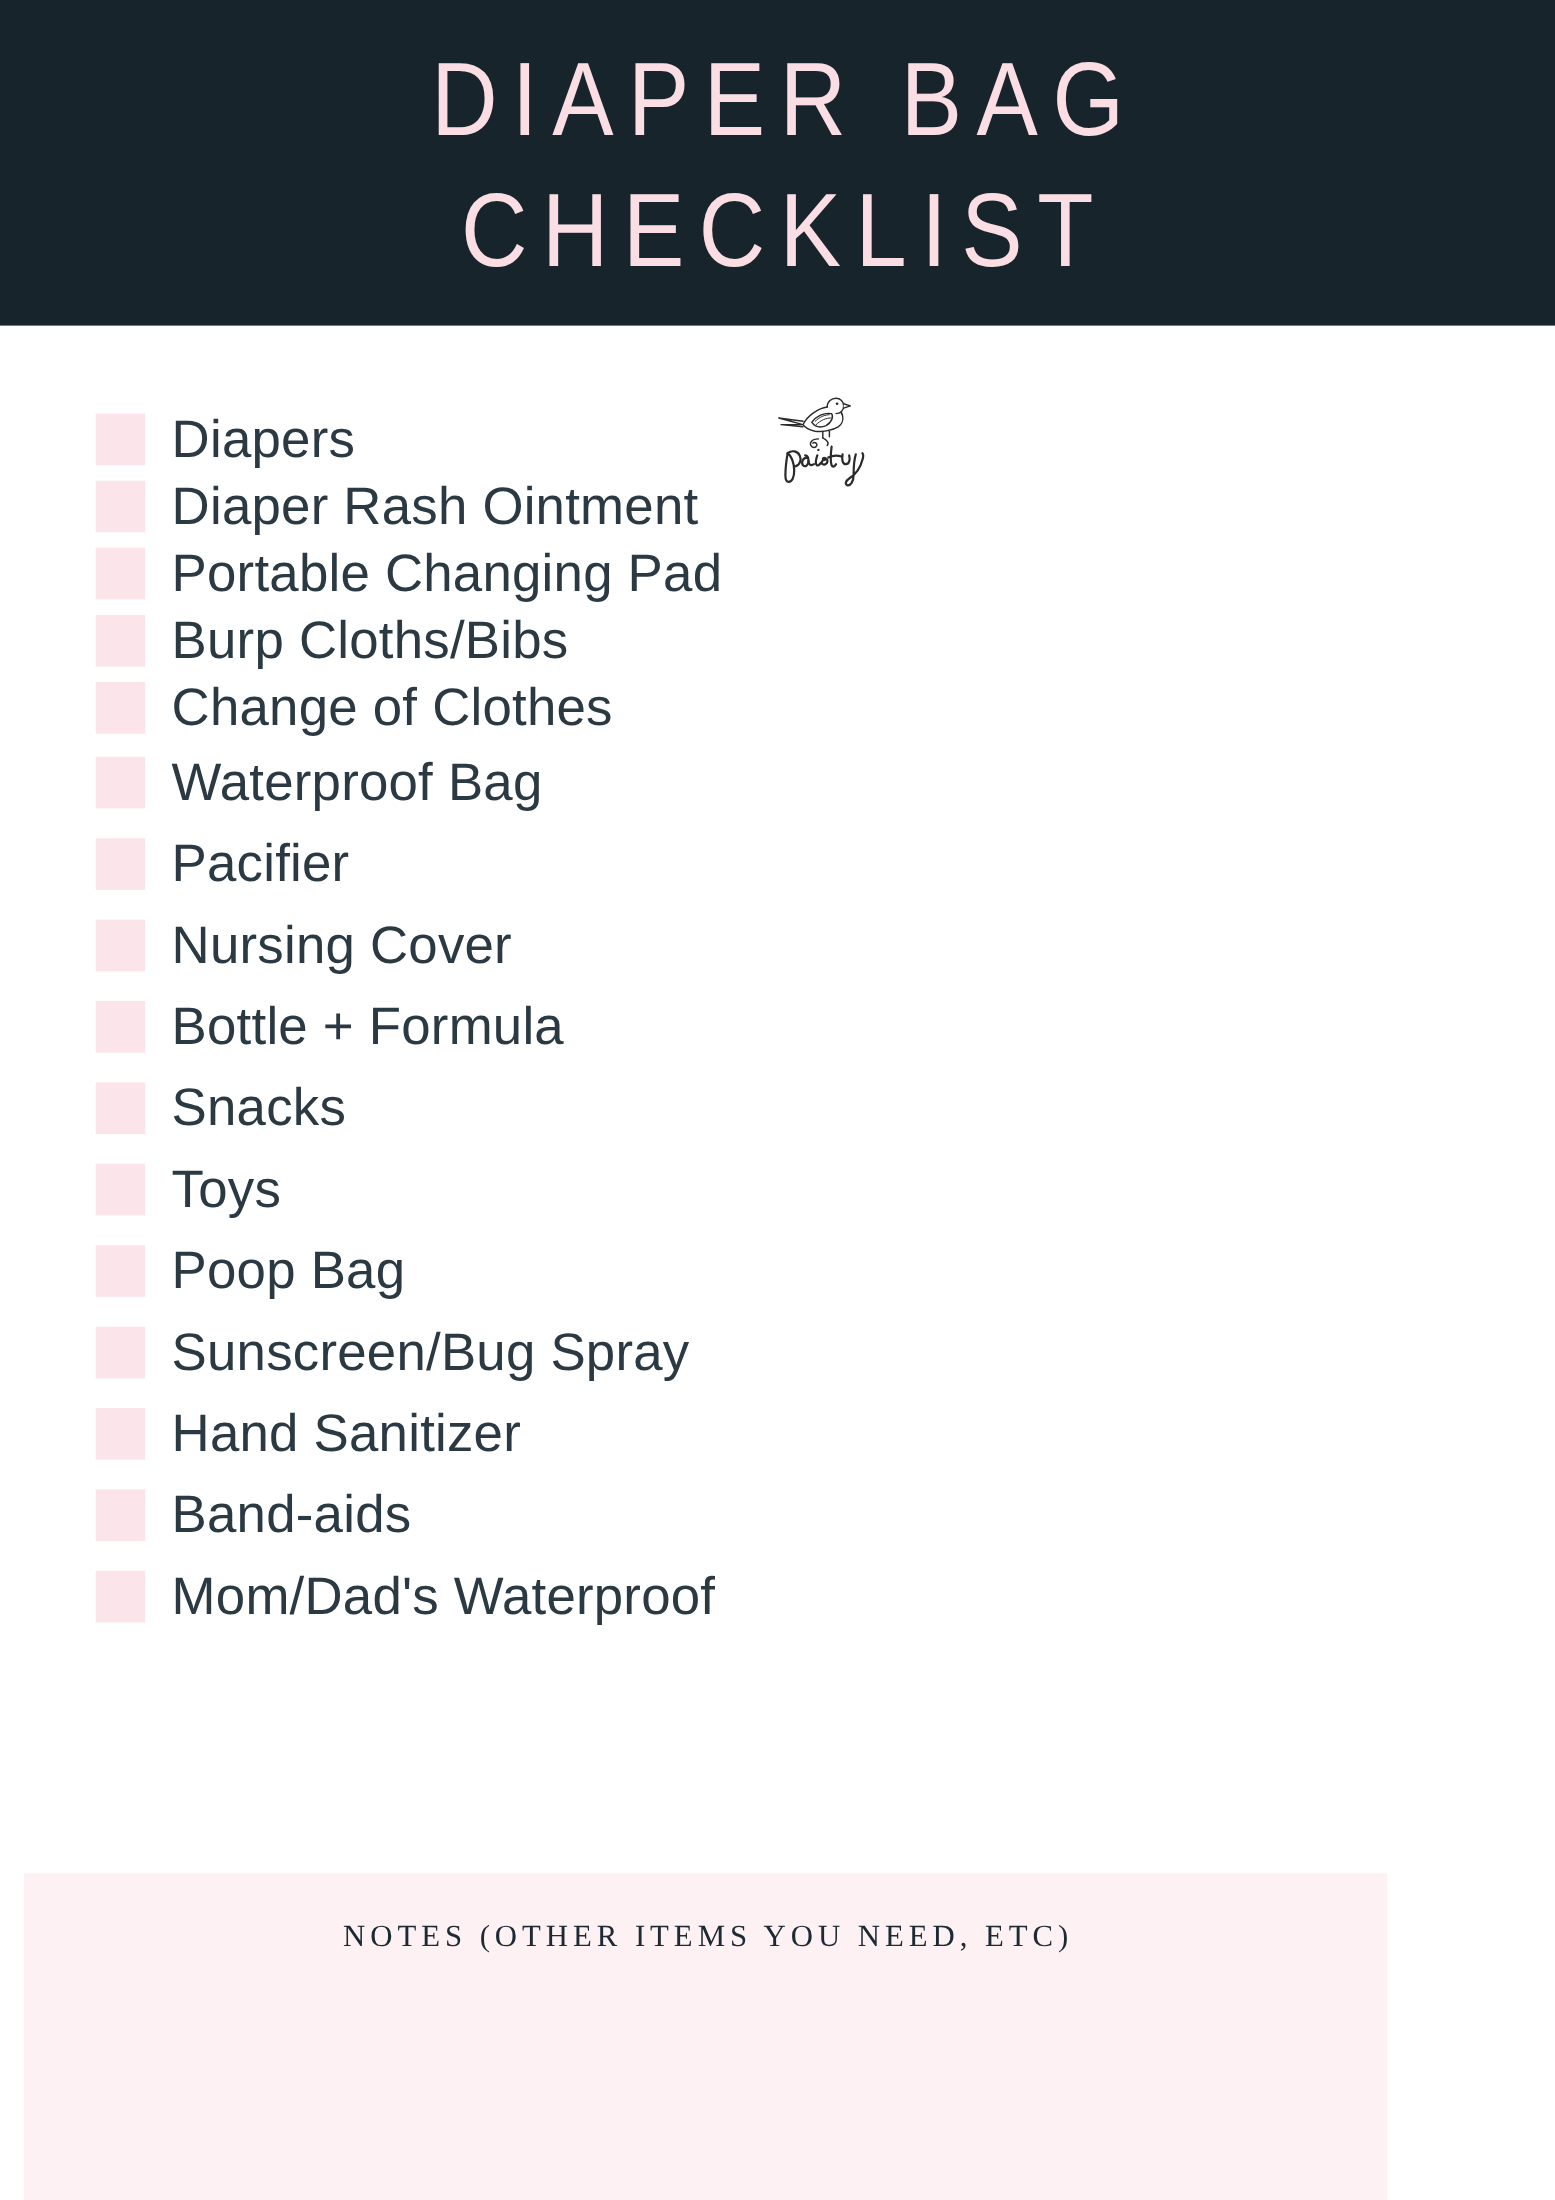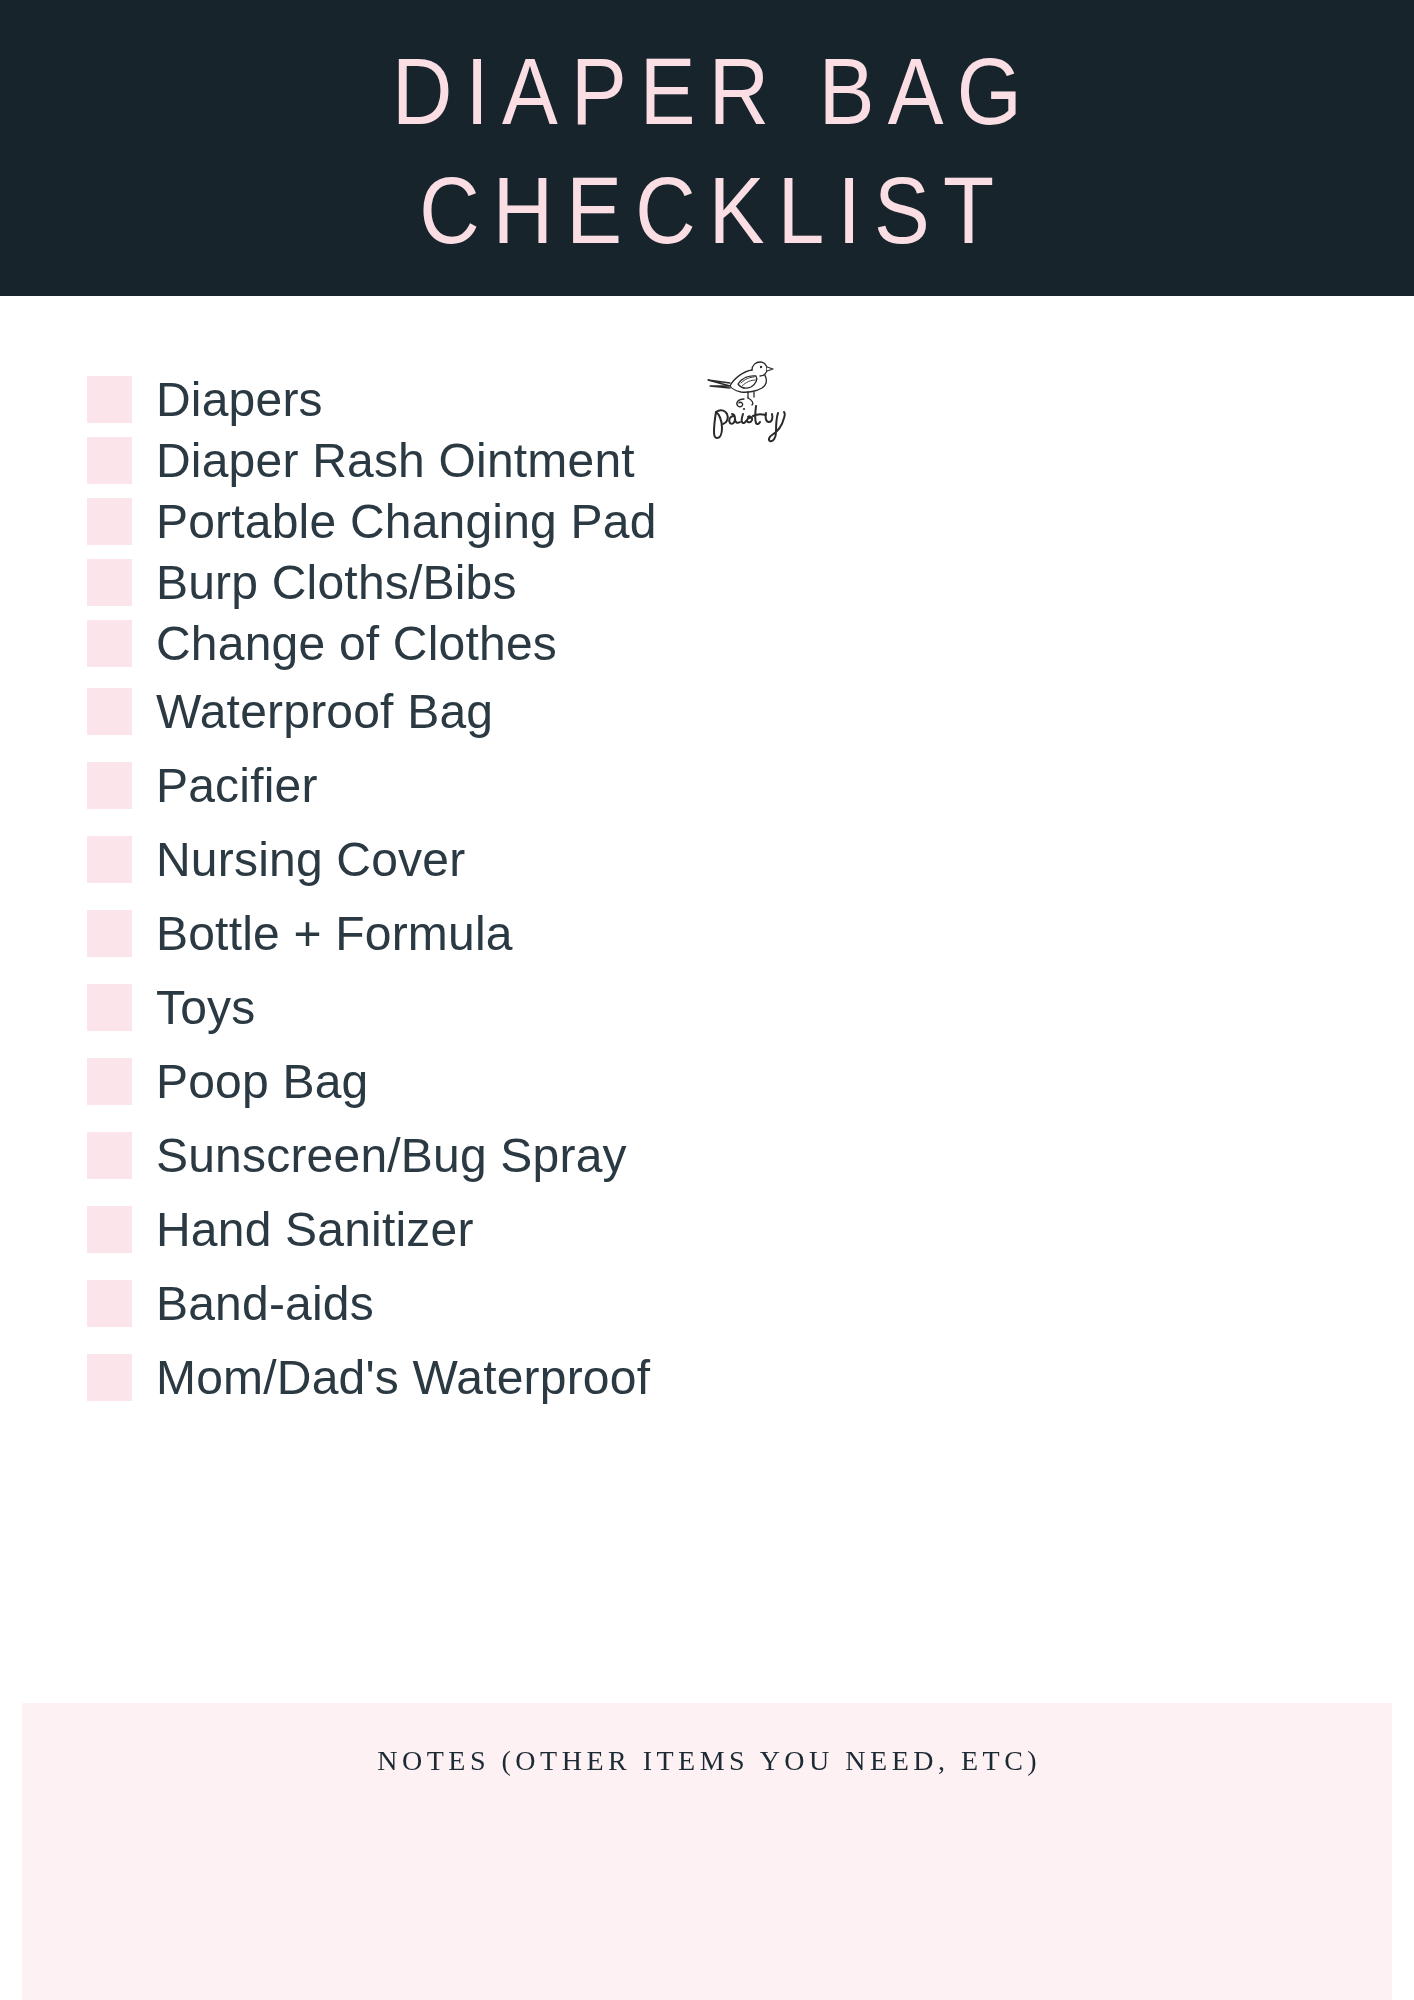--- a/index.html
+++ b/index.html
@@ -105,21 +105,21 @@
     color: #2b3943;
     white-space: nowrap;
     letter-spacing: 0.2px;
   }
 
   
   .notes-panel {
     position: absolute;
     left: 22px;
     top: 1703px;
-    width: 1370px;
+    width: 1239px;
     height: 297px;
     background: #fdf1f4;
     box-sizing: border-box;
   }
   .notes-heading {
     position: absolute;
     left: 0;
     top: 42px;
     width: 100%;
     text-align: center;
@@ -235,20 +235,24 @@
     <div class="check-row tall">
       <span class="checkbox"></span>
       <span class="check-label">Nursing Cover</span>
     </div>
 
     <div class="check-row tall">
       <span class="checkbox"></span>
       <span class="check-label">Bottle + Formula</span>
     </div>
 
+    <div class="check-row tall">
+      <span class="checkbox"></span>
+      <span class="check-label">Snacks</span>
+    </div>
 
     <div class="check-row tall">
       <span class="checkbox"></span>
       <span class="check-label">Toys</span>
     </div>
 
     <div class="check-row tall">
       <span class="checkbox"></span>
       <span class="check-label">Poop Bag</span>
     </div>

